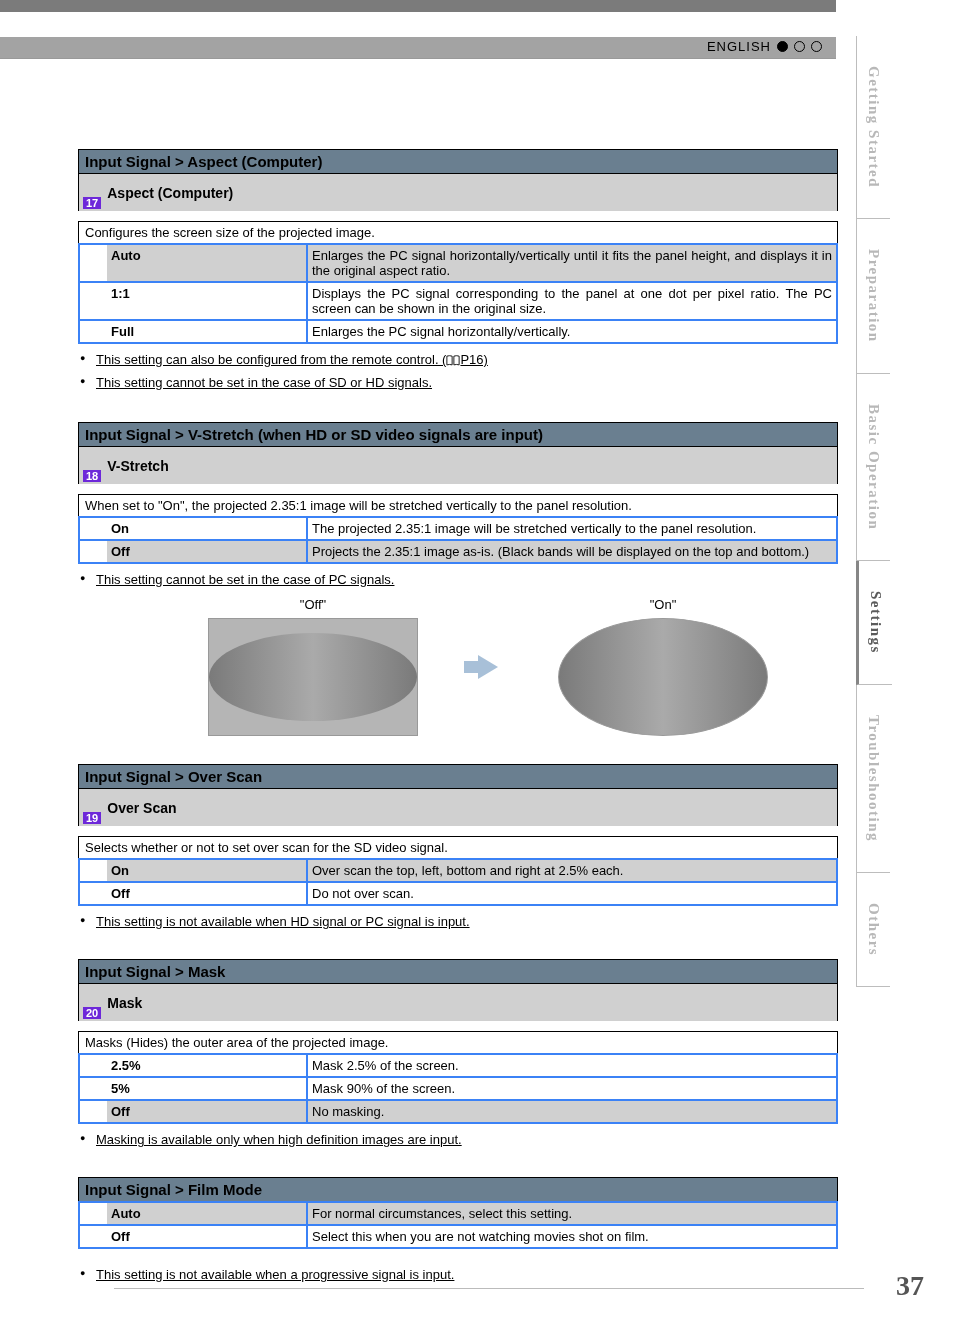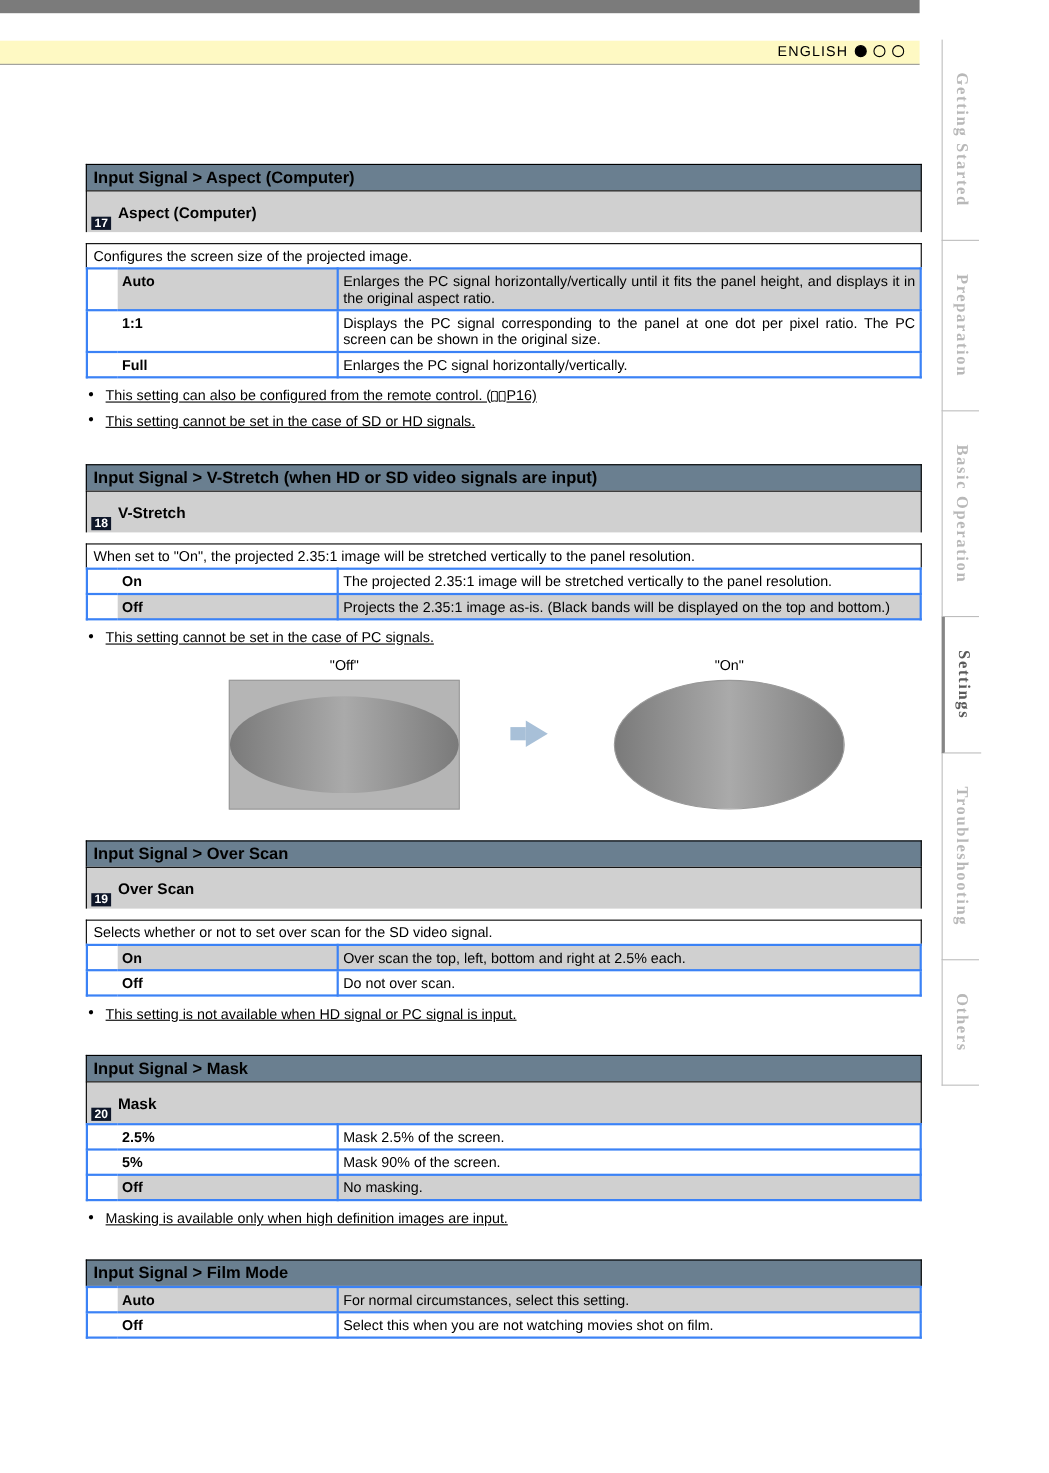--- a/index.html
+++ b/index.html
@@ -8,21 +8,21 @@
     font-size: 13px;
     color: #000;
     background: #fff;
     width: 954px;
     position: relative;
   }
   .top-strip { height: 12px; background: #7b7b7b; width: 836px; }
   .header-bar {
     width: 836px;
     height: 22px;
-    background: #fef9c3;
+    background: #a3a3a3;
     border-bottom: 1px solid #999;
     position: relative;
     margin-top: 25px;
   }
   .header-right {
     position: absolute;
     right: 14px;
     top: 2px;
     display: flex;
     align-items: center;
@@ -52,21 +52,21 @@
     border-bottom: none;
     background: #d0d0d0;
     padding: 2px 4px;
     font-size: 14px;
     font-weight: bold;
     display: flex;
     align-items: center;
     gap: 6px;
   }
   .num-box {
-    background: #0f172a;
+    background: #6d28d9;
     color: #fff;
     font-size: 11px;
     font-weight: bold;
     padding: 0 3px;
     display: inline-block;
     min-width: 18px;
     text-align: center;
     margin-top: 21px;
   }
   .desc-cell {
@@ -321,20 +321,21 @@
       </table>
     <div class="note">This setting is not available when HD signal or PC signal is input.</div>
   </div>
 
   <div class="section" style="margin-top:30px">
     <div class="bc-bar">Input Signal &gt; Mask</div>
     <div class="num-title">
       <span class="num-box">20</span>
       <span>Mask</span>
     </div>
+    <div class="desc-cell">Masks (Hides) the outer area of the projected image.</div>
     <table class="opts">
       <tbody>
           <tr>
             <td></td>
             <td>2.5%</td>
             <td>Mask 2.5% of the screen.</td>
           </tr>
       <tr>
             <td></td>
             <td>5%</td>
@@ -359,18 +360,19 @@
             <td>Auto</td>
             <td>For normal circumstances, select this setting.</td>
           </tr>
       <tr>
             <td></td>
             <td>Off</td>
             <td>Select this when you are not watching movies shot on film.</td>
           </tr>
     </tbody>
       </table>
+    <div class="note" style="margin-top:18px">This setting is not available when a progressive signal is input.</div>
   </div>
 
 </div>
 
 <div class="page-line"></div>
 <div class="page-num">37</div>
 
 </body></html>

